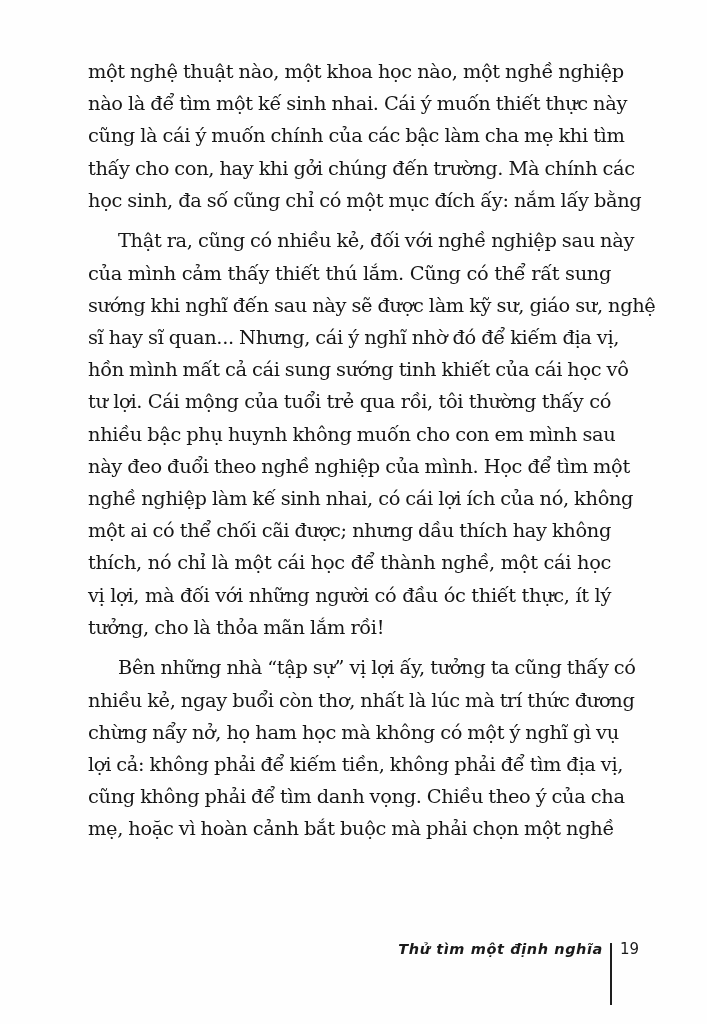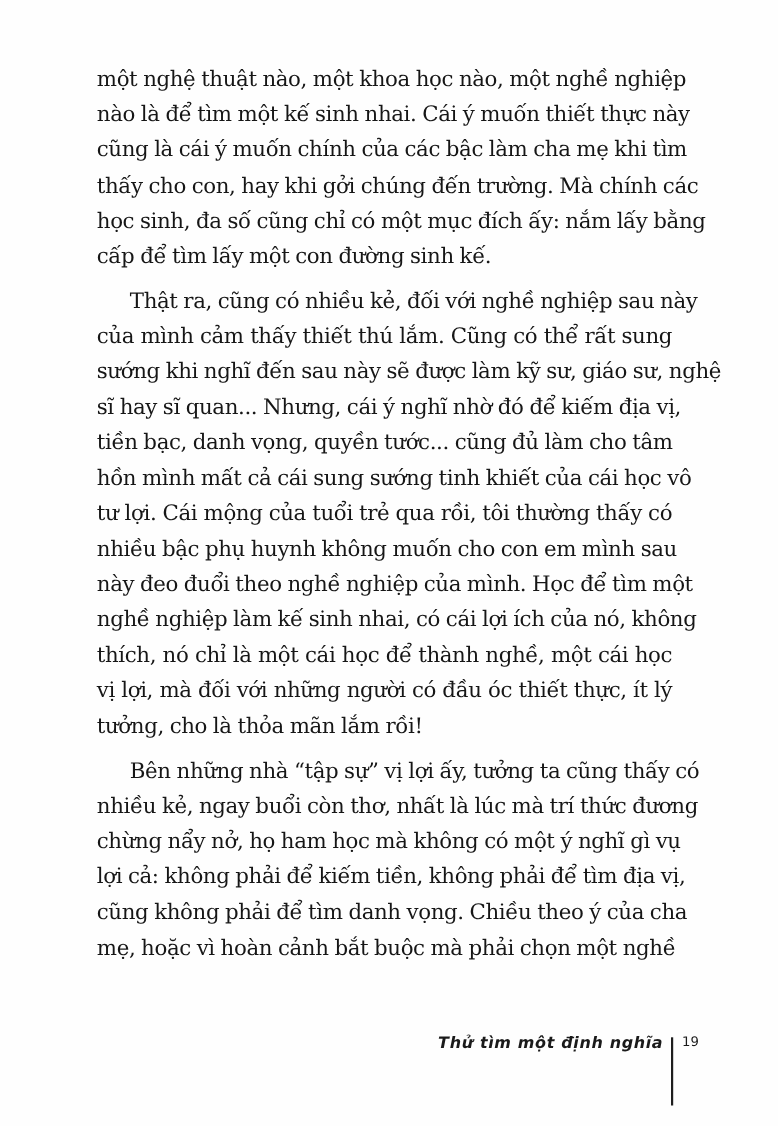--- a/index.html
+++ b/index.html
@@ -70,49 +70,48 @@
       top: 943px;
       width: 2px;
       height: 62px;
       background: #1e1e1e;
     }
     .page-number {
       position: absolute;
       left: 620px;
       top: 940px;
       font-family: "DejaVu Sans", "Liberation Sans", sans-serif;
-      font-size: 12px;
+      font-size: 15px;
       color: #1a1a1a;
     }
   </style>
 </head>
 <body>
 
 <div class="page-body">
 
   <div class="paragraph">
     <span class="line">một nghệ thuật nào, một khoa học nào, một nghề nghiệp</span>
     <span class="line">nào là để tìm một kế sinh nhai. Cái ý muốn thiết thực này</span>
     <span class="line">cũng là cái ý muốn chính của các bậc làm cha mẹ khi tìm</span>
     <span class="line">thấy cho con, hay khi gởi chúng đến trường. Mà chính các</span>
     <span class="line">học sinh, đa số cũng chỉ có một mục đích ấy: nắm lấy bằng</span>
-    <span class="line short">cấp để tìm lấy một con đường sinh kế.</span>
   </div>
 
   <div class="paragraph">
     <span class="line indent">Thật ra, cũng có nhiều kẻ, đối với nghề nghiệp sau này</span>
     <span class="line">của mình cảm thấy thiết thú lắm. Cũng có thể rất sung</span>
     <span class="line">sướng khi nghĩ đến sau này sẽ được làm kỹ sư, giáo sư, nghệ</span>
     <span class="line">sĩ hay sĩ quan... Nhưng, cái ý nghĩ nhờ đó để kiếm địa vị,</span>
-    <span class="line">tiền bạc, danh vọng, quyền tước... cũng đủ làm cho tâm</span>
     <span class="line">hồn mình mất cả cái sung sướng tinh khiết của cái học vô</span>
     <span class="line">tư lợi. Cái mộng của tuổi trẻ qua rồi, tôi thường thấy có</span>
     <span class="line">nhiều bậc phụ huynh không muốn cho con em mình sau</span>
     <span class="line">này đeo đuổi theo nghề nghiệp của mình. Học để tìm một</span>
     <span class="line">nghề nghiệp làm kế sinh nhai, có cái lợi ích của nó, không</span>
+    <span class="line">một ai có thể chối cãi được; nhưng dầu thích hay không</span>
     <span class="line">thích, nó chỉ là một cái học để thành nghề, một cái học</span>
     <span class="line">vị lợi, mà đối với những người có đầu óc thiết thực, ít lý</span>
     <span class="line short">tưởng, cho là thỏa mãn lắm rồi!</span>
   </div>
 
   <div class="paragraph">
     <span class="line indent">Bên những nhà “tập sự” vị lợi ấy, tưởng ta cũng thấy có</span>
     <span class="line">nhiều kẻ, ngay buổi còn thơ, nhất là lúc mà trí thức đương</span>
     <span class="line">chừng nẩy nở, họ ham học mà không có một ý nghĩ gì vụ</span>
     <span class="line">lợi cả: không phải để kiếm tiền, không phải để tìm địa vị,</span>

